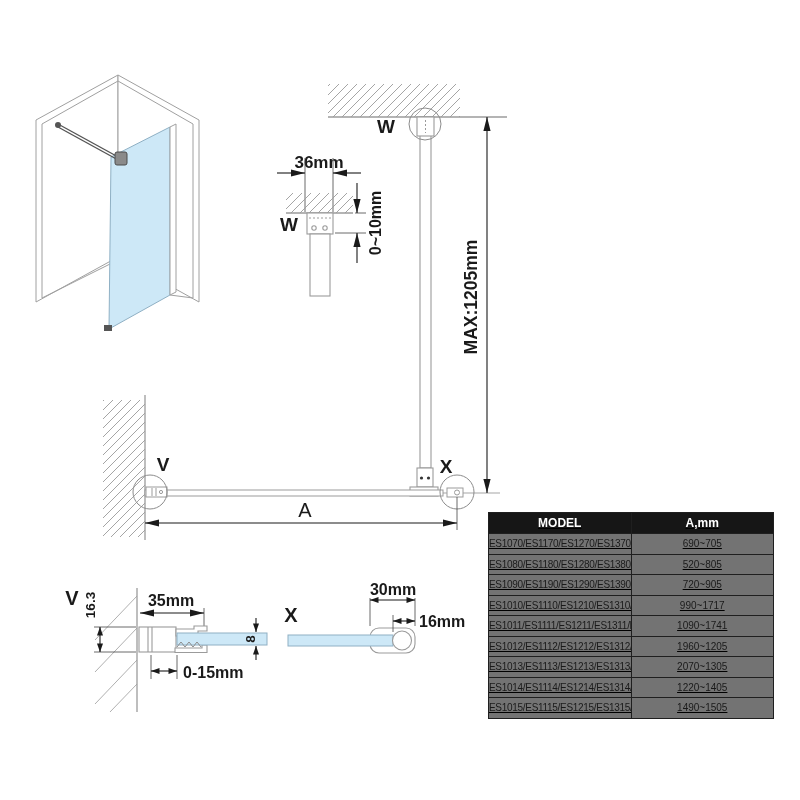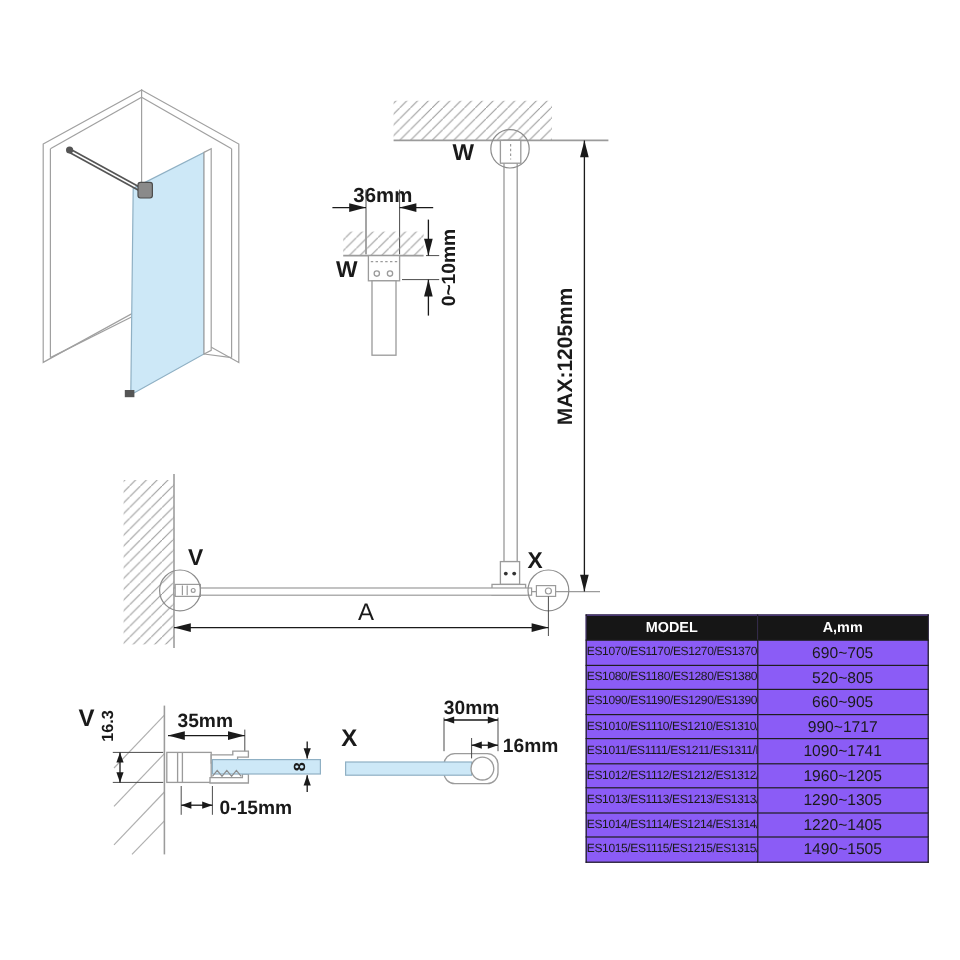--- a/index.html
+++ b/index.html
@@ -2,27 +2,27 @@
 <html><head>
 <meta charset="utf-8">
 <style>
   html,body{margin:0;padding:0;background:#fff;}
   .canvas{position:relative;width:800px;height:800px;background:#fff;overflow:hidden;
           font-family:"Liberation Sans",sans-serif;}
   .drawing{position:absolute;left:0;top:0;}
   .dim-text{fill:#1a1a1a;font-weight:bold;font-family:"Liberation Sans",sans-serif;}
   .callout-text{fill:#1a1a1a;font-weight:bold;font-family:"Liberation Sans",sans-serif;}
   table.models{position:absolute;left:488px;top:512px;width:286px;border-collapse:collapse;
-          table-layout:fixed;background:#8b5cf6;}
+          table-layout:fixed;background:#737373;text-decoration:underline;}
   table.models th,table.models td{border:1.5px solid #1f1f1f;padding:0;text-align:center;
           overflow:hidden;white-space:nowrap;}
   table.models th{background:#161616;color:#fff;font-size:12px;font-weight:bold;height:20px;}
   table.models td{height:19.5px;color:#1a1a1a;}
   td.model-cell{font-size:10px;letter-spacing:-0.3px;width:198px;}
-  td.a-cell{font-size:13px;width:86px;margin-top:38px;}
+  td.a-cell{font-size:10px;width:86px;margin-top:38px;}
 </style>
 </head>
 <body>
 
 <div class="canvas">
 
 <svg class="drawing" width="800" height="800" viewBox="0 0 800 800">
   <defs>
     <marker id="arr" markerUnits="userSpaceOnUse" markerWidth="16" markerHeight="10" refX="15" refY="5" orient="auto-start-reverse">
       <path d="M15,5 L1,1.4 L1,8.6 Z" fill="#1a1a1a"></path>
@@ -217,41 +217,41 @@
         <td class="a-cell">690~705</td>
       </tr>
 
       <tr>
         <td class="model-cell">ES1080/ES1180/ES1280/ES1380/ES1480/ES1580</td>
         <td class="a-cell">520~805</td>
       </tr>
 
       <tr>
         <td class="model-cell">ES1090/ES1190/ES1290/ES1390/ES1490/ES1590</td>
-        <td class="a-cell">660~905</td>
+        <td class="a-cell">720~905</td>
       </tr>
 
       <tr>
         <td class="model-cell">ES1010/ES1110/ES1210/ES1310/ES1410/ES1510</td>
         <td class="a-cell">990~1717</td>
       </tr>
 
       <tr>
         <td class="model-cell">ES1011/ES1111/ES1211/ES1311/ES1411/ES1511</td>
         <td class="a-cell">1090~1741</td>
       </tr>
 
       <tr>
         <td class="model-cell">ES1012/ES1112/ES1212/ES1312/ES1412/ES1512</td>
         <td class="a-cell">1960~1205</td>
       </tr>
 
       <tr>
         <td class="model-cell">ES1013/ES1113/ES1213/ES1313/ES1413/ES1513</td>
-        <td class="a-cell">1290~1305</td>
+        <td class="a-cell">2070~1305</td>
       </tr>
 
       <tr>
         <td class="model-cell">ES1014/ES1114/ES1214/ES1314/ES1414/ES1514</td>
         <td class="a-cell">1220~1405</td>
       </tr>
 
       <tr>
         <td class="model-cell">ES1015/ES1115/ES1215/ES1315/ES1415/ES1515</td>
         <td class="a-cell">1490~1505</td>

